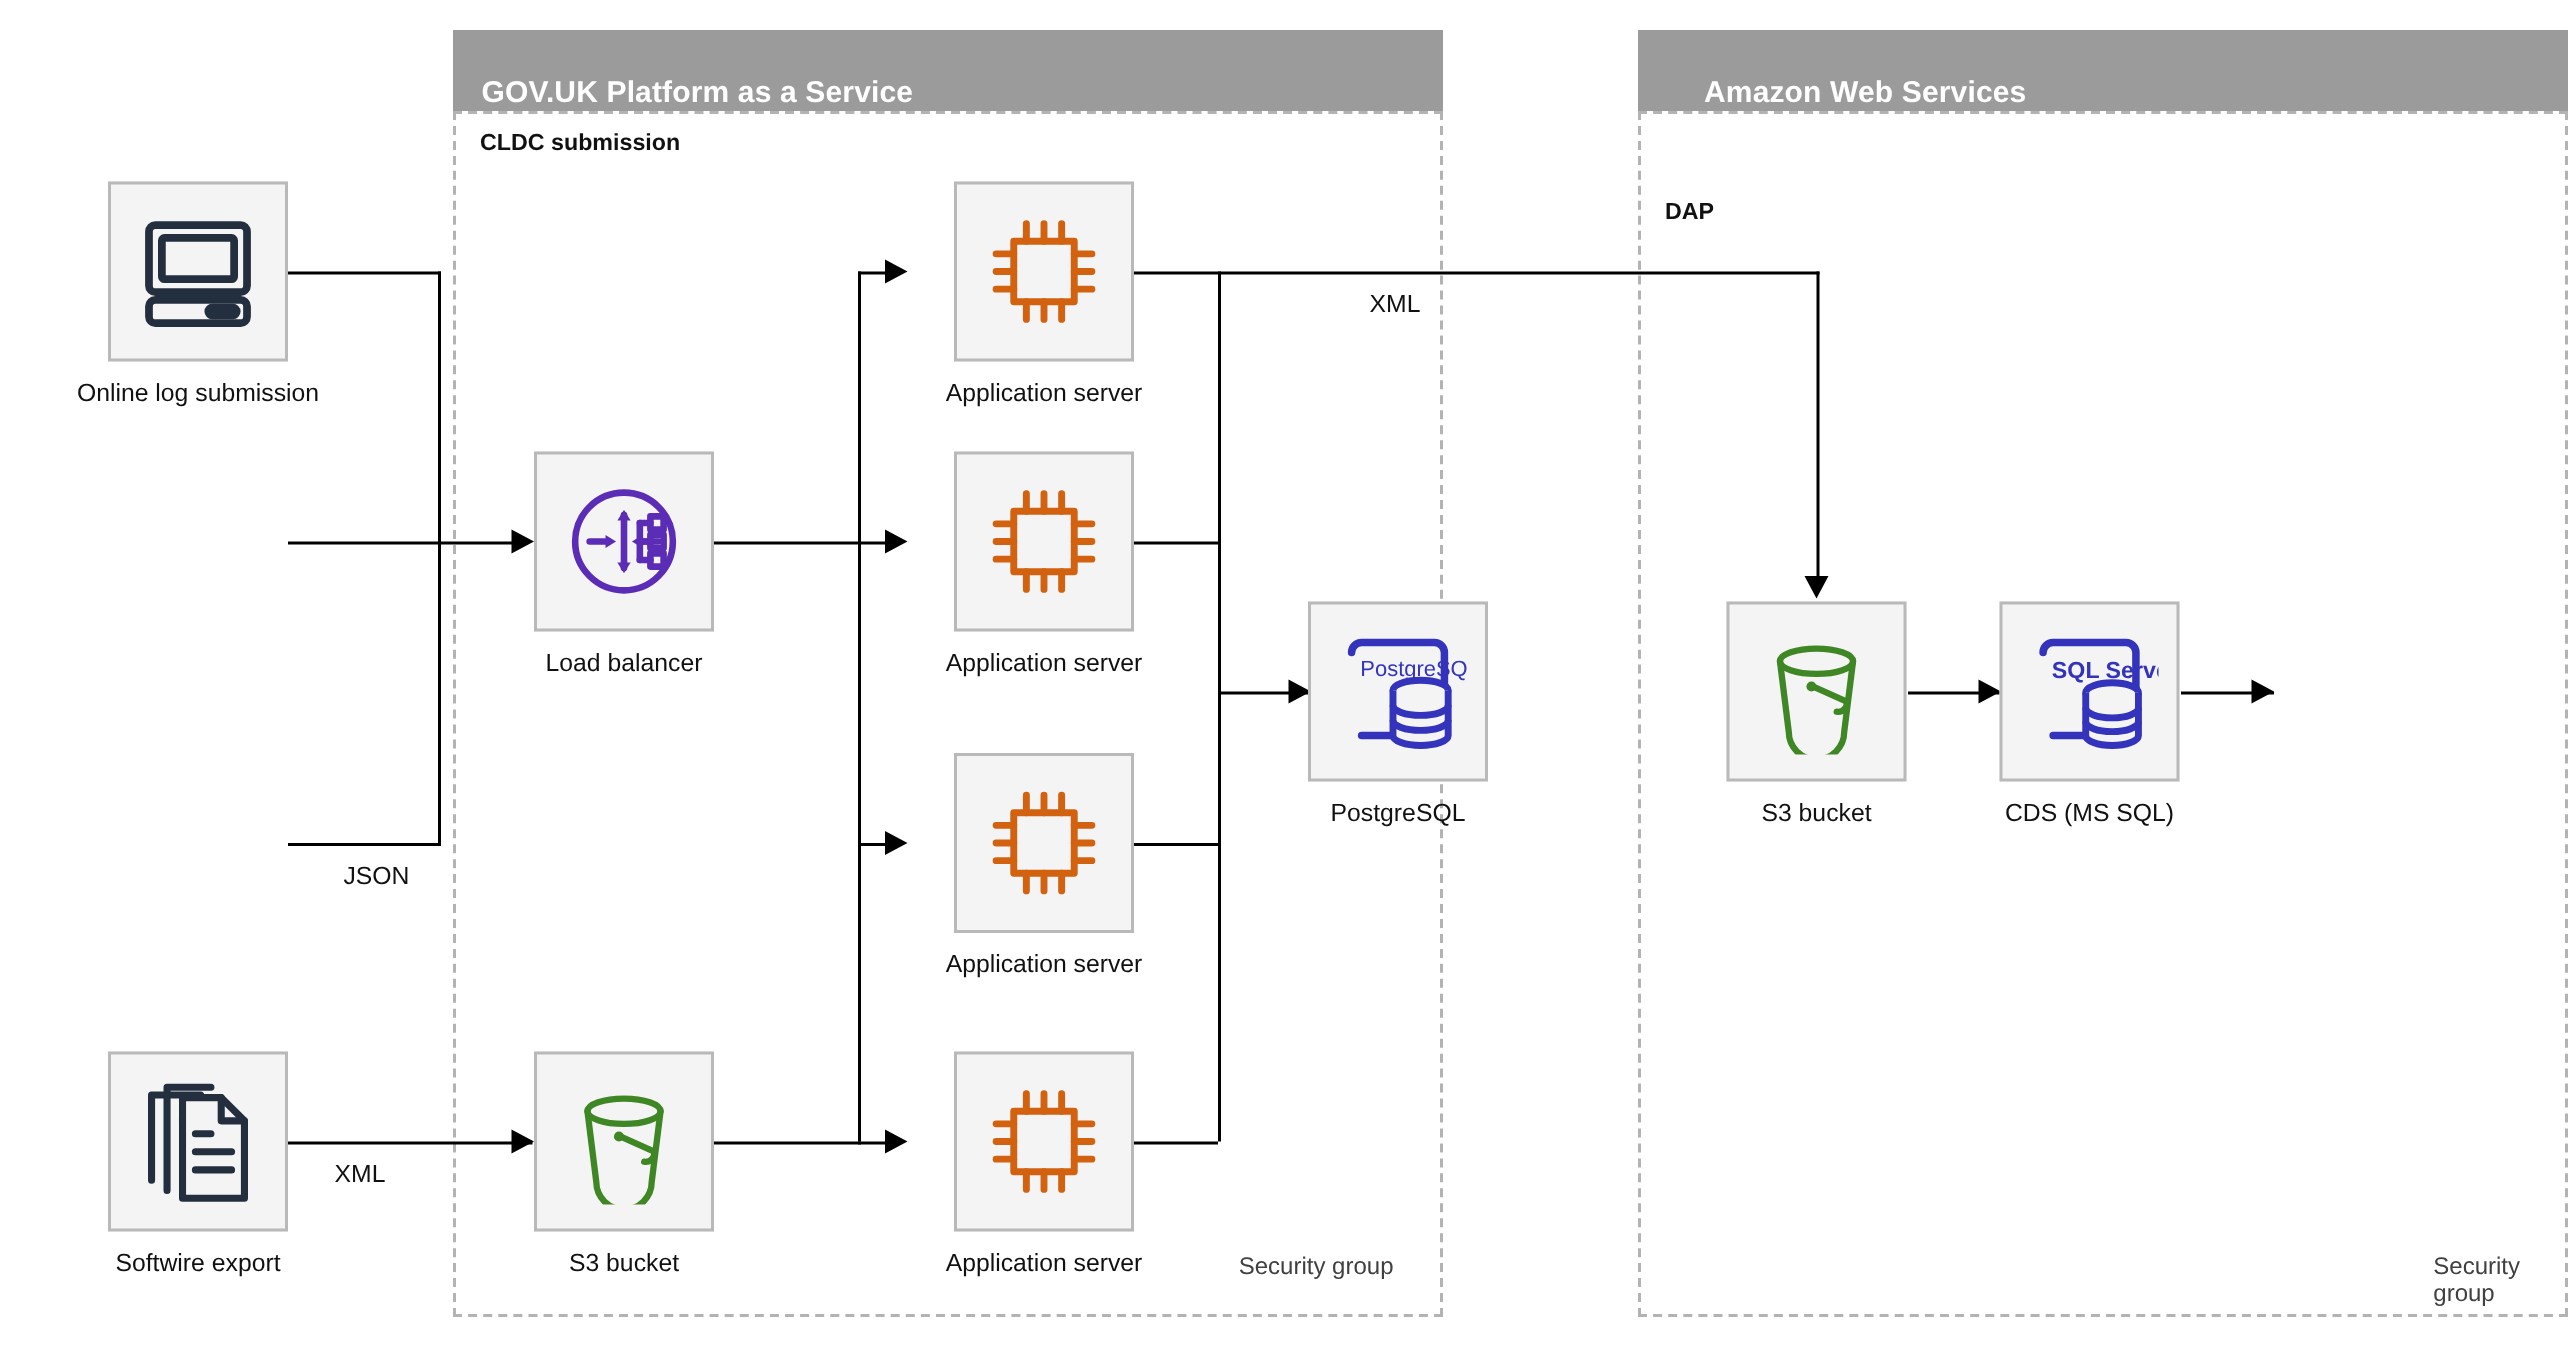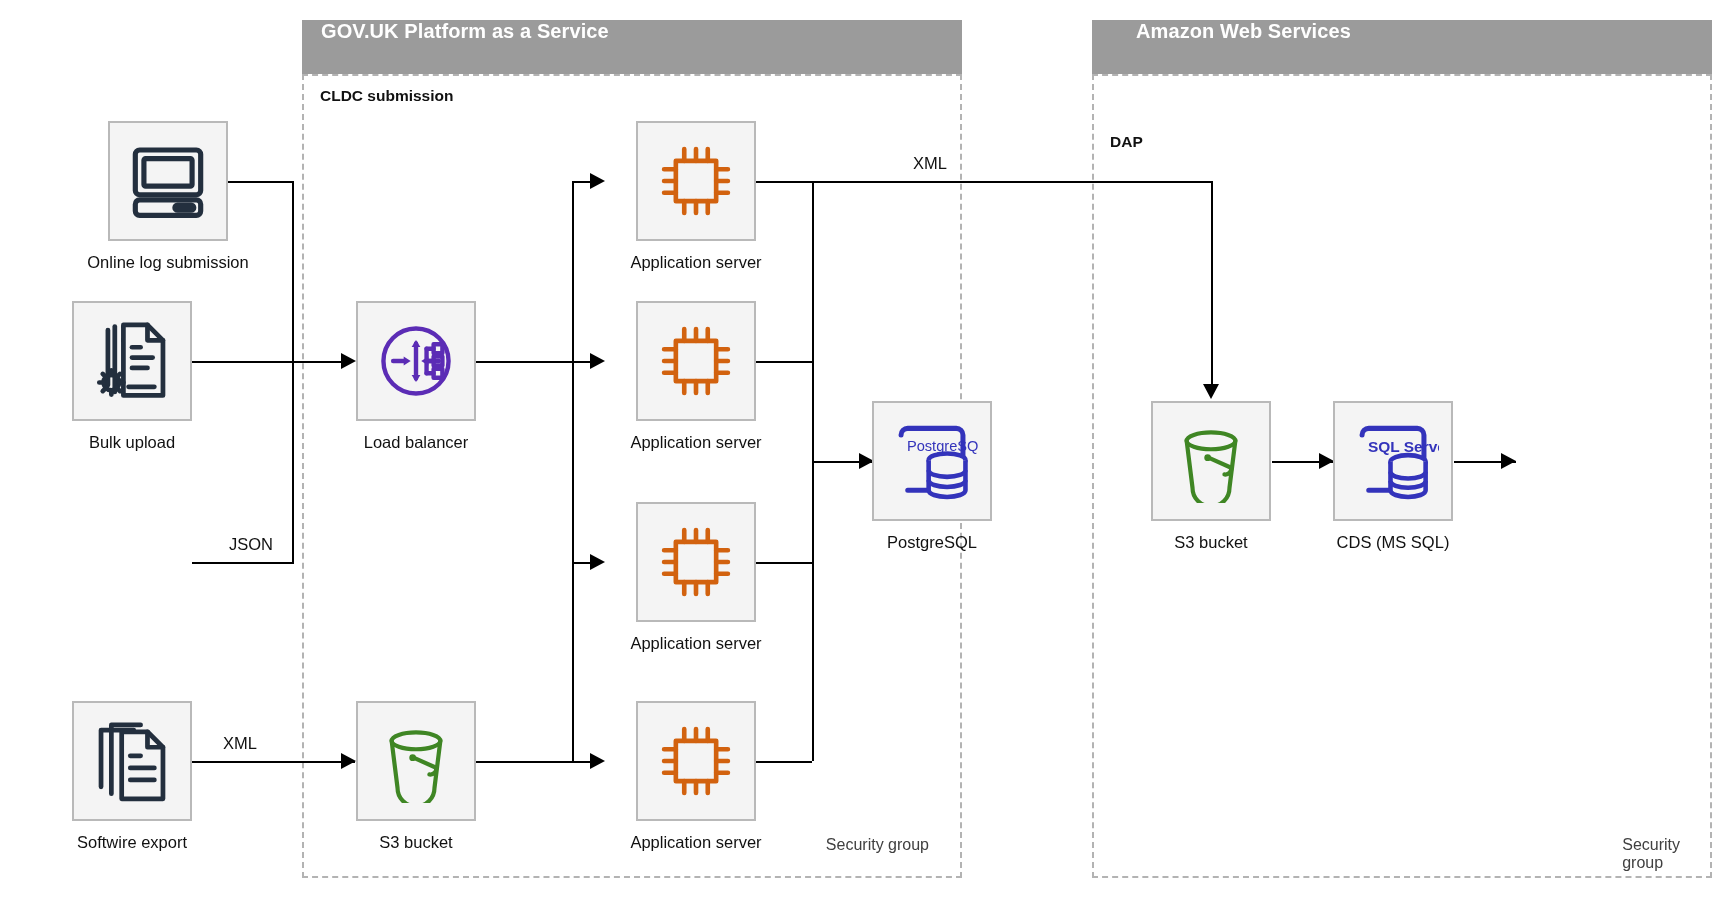--- a/index.html
+++ b/index.html
@@ -3,21 +3,21 @@
 <meta charset="utf-8">
 <style>
   html,body{margin:0;padding:0;background:#ffffff;}
   body{width:1712px;height:902px;position:relative;overflow:hidden;
        font-family:"Liberation Sans", sans-serif;color:#111111;}
 
   #stage{position:absolute;left:0;top:0;width:1712px;height:902px;}
 
   
   .group-header{position:absolute;background:#9b9b9b;color:#ffffff;
-      font-weight:bold;font-size:20px;display:flex;align-items:flex-start;
+      font-weight:bold;font-size:20px;display:flex;align-items:flex-end;
       padding-left:19px;box-sizing:border-box;letter-spacing:.1px;}
 
   
   .group-body{position:absolute;border:2px dashed #b3b3b3;box-sizing:border-box;
       background:transparent;}
 
   .group-sublabel{position:absolute;font-weight:bold;font-size:15.5px;color:#111;}
 
   .security-label{position:absolute;font-size:16px;color:#404040;}
 
@@ -33,21 +33,21 @@
   .vline{position:absolute;width:0;border-left:2.5px solid #000;}
 
   .arrow-r{position:absolute;width:0;height:0;
       border-left:15px solid #000;border-top:8px solid transparent;
       border-bottom:8px solid transparent;}
   .arrow-d{position:absolute;width:0;height:0;
       border-top:15px solid #000;border-left:8px solid transparent;
       border-right:8px solid transparent;}
 
   .edge-label{position:absolute;font-size:16.5px;color:#111;white-space:nowrap;
-      transform:translateX(-50%);}
+      transform:translateX(-50%);margin-top:40px;}
   svg{display:block;}
 </style>
 </head>
 <body>
 
 <div id="stage">
 
   <div class="group-header" style="left:302px;top:20px;width:660px;height:54px;">
     <span>GOV.UK Platform as a Service</span>
   </div>
@@ -101,54 +101,34 @@
 
   <div class="hline" style="left:1272px;top:461px;width:62px;"></div>
   <div class="arrow-r" style="left:1319px;top:453px;"></div>
   <div class="hline" style="left:1454px;top:461px;width:62px;"></div>
   <div class="arrow-r" style="left:1501px;top:453px;"></div>
 
   <div class="edge-label" style="left:251px;top:535px;">JSON</div>
   <div class="edge-label" style="left:240px;top:734px;">XML</div>
   <div class="edge-label" style="left:930px;top:154px;">XML</div>
 
-  <div class="node" style="left:72px;top:121px;margin-left:36px;">
+  <div class="node" style="left:72px;top:121px;">
     <div class="tile">
       <span>
         <svg width="86" height="86" viewBox="0 0 100 100" fill="none" stroke="#232f3e" stroke-width="6" stroke-linejoin="round" stroke-linecap="round">
           <rect x="12" y="14" width="76" height="52" rx="5"></rect>
           <rect x="22" y="24" width="56" height="32" rx="2"></rect>
           <rect x="12" y="72" width="76" height="18" rx="5"></rect>
           <rect x="58" y="78" width="22" height="6" rx="3" fill="#232f3e"></rect>
         </svg>
       </span>
     </div>
     <div class="caption">Online log submission</div>
   </div>
 
-  <div class="node" style="left:72px;top:301px;">
-    <div class="tile">
-      <span>
-        <svg width="86" height="86" viewBox="0 0 100 100" fill="none" stroke="#232f3e" stroke-width="5.5" stroke-linejoin="round" stroke-linecap="round">
-          <path d="M22 14 L22 78"></path>
-          <path d="M30 10 L30 86"></path>
-          <path d="M40 8 H68 L86 26 V90 H40 Z"></path>
-          <path d="M68 8 V26 H86"></path>
-          <path d="M50 34 H60"></path>
-          <path d="M50 46 H74"></path>
-          <path d="M50 58 H68"></path>
-          <path d="M46 80 H76"></path>
-          <circle cx="26" cy="75" r="9"></circle>
-          <path d="M26 61 v5 M26 84 v5 M12 75 h5 M35 75 h5
-                   M16 65 l4 4 M32 81 l4 4 M36 65 l-4 4 M20 81 l-4 4"></path>
-        </svg>
-      </span>
-    </div>
-    <div class="caption">Bulk upload</div>
-  </div>
 
 
   <div class="node" style="left:72px;top:701px;">
     <div class="tile">
       <span>
         <svg width="86" height="86" viewBox="0 0 100 100" fill="none" stroke="#232f3e" stroke-width="5.5" stroke-linejoin="round" stroke-linecap="round">
           <path d="M14 14 H52 M14 14 V80"></path>
           <path d="M26 8 H60 M26 8 V88"></path>
           <path d="M38 16 H68 L86 34 V94 H38 Z"></path>
           <path d="M68 16 V34 H86"></path>

